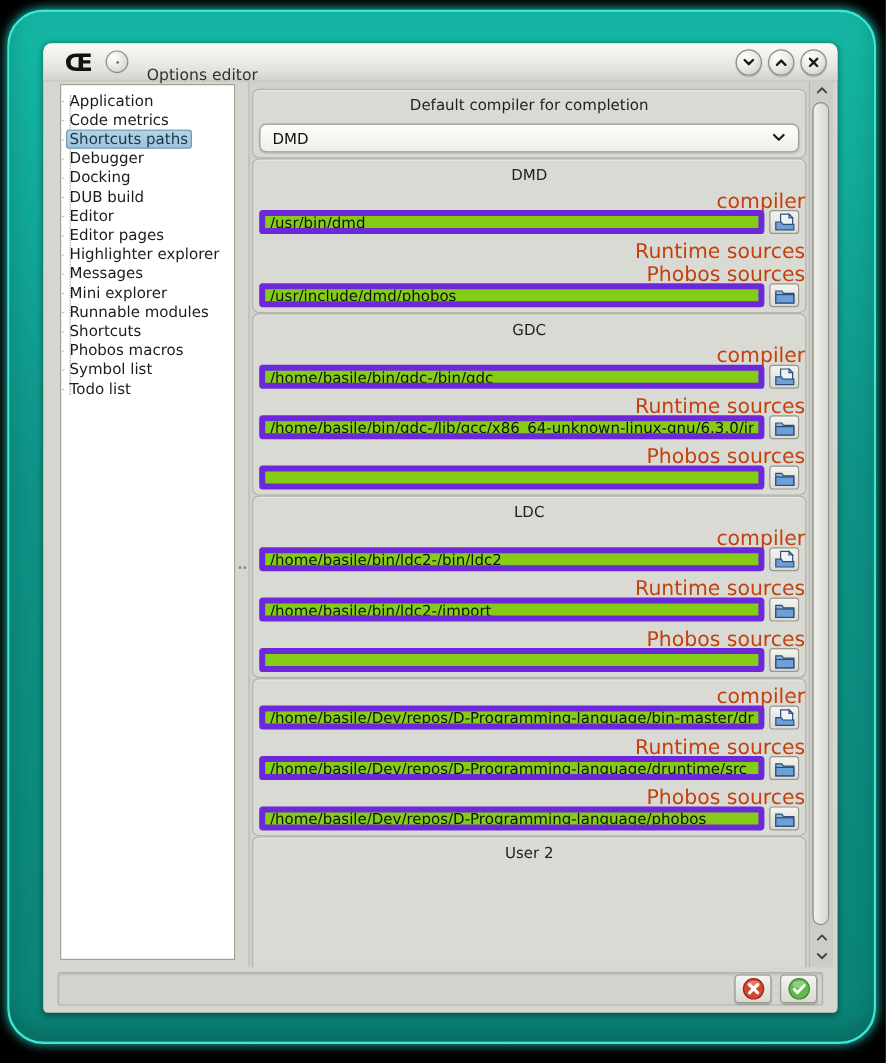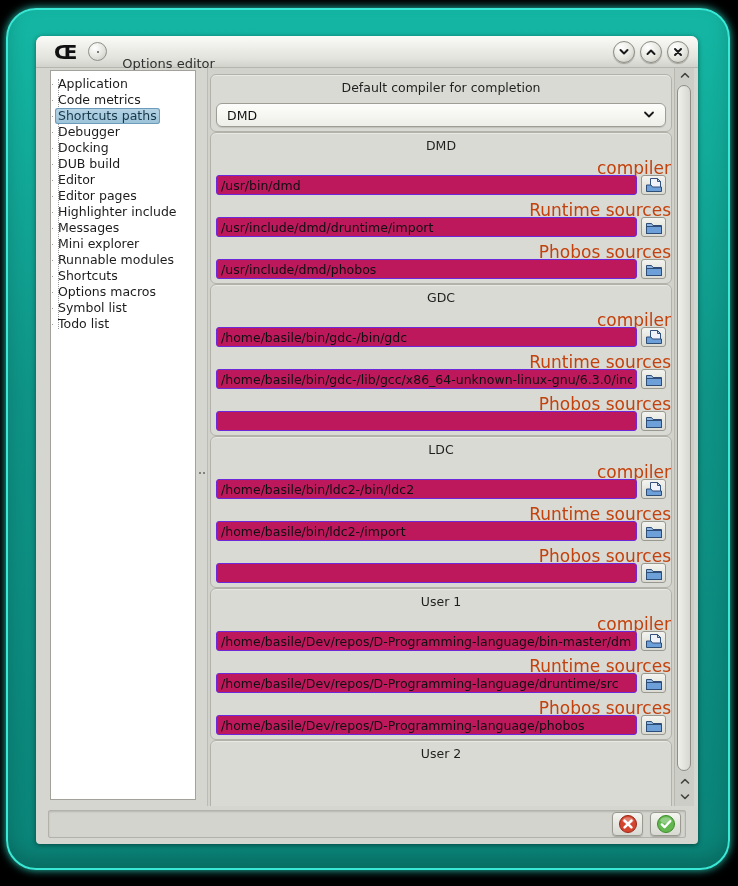--- a/index.html
+++ b/index.html
@@ -57,22 +57,22 @@
   
   .main { position:absolute; left:171px; top:32px; width:487px; height:738px;
           background:#d2d2cc; border-left:1px solid #bcbcb4; }
   .groups { position:absolute; left:0; top:0; right:20px; bottom:0;
             overflow:hidden; padding:6px 2px 0 2px; }
   .grp { border:1px solid #b2b2aa; border-radius:6px; background:#dadad5;
          box-shadow:inset 0 1px 0 #e9e9e4; padding-bottom:4px; }
   .grp-title { text-align:center; font-size:12.5px; color:#1f1f1f; padding-top:5px; height:20px; }
   .fld-label { text-align:right; font-size:17px; color:#c2410c; margin-top:5px; height:14px; }
   .fld-row { display:flex; margin:3px 5px 0 5px; gap:4px; height:20px; align-items:center; }
-  input.path { flex:1; height:20px; border:1px solid #6d28d9; border-radius:3px;
-               background:#be185d; font:12.5px "DejaVu Sans","Liberation Sans",sans-serif;
+  input.path { flex:1; height:20px; border:5px solid #6d28d9; border-radius:3px;
+               background:#84cc16; font:12.5px "DejaVu Sans","Liberation Sans",sans-serif;
                padding:0 4px; color:#101010; }
   .browse-btn { width:25px; height:20px; border:1px solid #98988e; border-radius:3px;
                 background:linear-gradient(180deg,#f3f3ef,#dbdbd5);
                 display:flex; align-items:center; justify-content:center; cursor:default; }
   .combo { margin:8px 5px 0 5px; height:24px; border:1px solid #9e9e96; border-radius:6px;
            background:linear-gradient(180deg,#fdfdfb,#efefe9);
            display:flex; align-items:center; font-size:12.5px; color:#101010;
            padding:0 10px; cursor:default; box-shadow:0 1px 1px rgba(0,0,0,.12); }
   .combo .chev { margin-left:auto; display:flex; }
 
@@ -130,26 +130,26 @@
     <div class="tree">
       <div class="tree-vline"></div>
       <div class="tree-item"><span>Application</span></div>
       <div class="tree-item"><span>Code metrics</span></div>
       <div class="tree-item selected"><span>Shortcuts paths</span></div>
       <div class="tree-item"><span>Debugger</span></div>
       <div class="tree-item"><span>Docking</span></div>
       <div class="tree-item"><span>DUB build</span></div>
       <div class="tree-item"><span>Editor</span></div>
       <div class="tree-item"><span>Editor pages</span></div>
-      <div class="tree-item"><span>Highlighter include</span></div>
+      <div class="tree-item"><span>Highlighter explorer</span></div>
       <div class="tree-item"><span>Messages</span></div>
       <div class="tree-item"><span>Mini explorer</span></div>
       <div class="tree-item"><span>Runnable modules</span></div>
       <div class="tree-item"><span>Shortcuts</span></div>
-      <div class="tree-item"><span>Options macros</span></div>
+      <div class="tree-item"><span>Phobos macros</span></div>
       <div class="tree-item"><span>Symbol list</span></div>
       <div class="tree-item"><span>Todo list</span></div>
     </div>
   </div>
 
   <div class="splitter">
     <div class="splitter-dots"></div>
   </div>
 
   <div class="main">
@@ -174,29 +174,20 @@
           <input class="path" value="/usr/bin/dmd" style="">
           <button class="browse-btn">
             <svg width="18" height="16" viewBox="0 0 18 16">
                 <path d="M5.5 1.5 h7 l3 3 v7 h-10 z" fill="#eff3f9" stroke="#32527c"></path>
                 <path d="M12.5 1.5 v3 h3 z" fill="#c2d3ea" stroke="#32527c"></path>
                 <path d="M1.5 14.5 v-6.5 h4.5 l1.5 2 h9 v4.5 z" fill="#6d9fd8" stroke="#2e4d77"></path>
               </svg>
           </button>
         </div>
         <div class="fld-label">Runtime sources</div>
-        <div class="fld-row">
-          <input class="path" value="/usr/include/dmd/druntime/import" style="">
-          <button class="browse-btn">
-            <svg width="18" height="15" viewBox="0 0 18 15">
-                <path d="M1.5 3.5 h5 l1.5 2 h8.5 v8 h-15 z" fill="#8fb6e0" stroke="#2e4d77"></path>
-                <rect x="1.5" y="6.5" width="15" height="7" fill="#6d9fd8" stroke="#2e4d77"></rect>
-              </svg>
-          </button>
-        </div>
         <div class="fld-label">Phobos sources</div>
         <div class="fld-row">
           <input class="path" value="/usr/include/dmd/phobos" style="">
           <button class="browse-btn">
             <svg width="18" height="15" viewBox="0 0 18 15">
                 <path d="M1.5 3.5 h5 l1.5 2 h8.5 v8 h-15 z" fill="#8fb6e0" stroke="#2e4d77"></path>
                 <rect x="1.5" y="6.5" width="15" height="7" fill="#6d9fd8" stroke="#2e4d77"></rect>
               </svg>
           </button>
         </div>
@@ -266,21 +257,20 @@
           <button class="browse-btn">
             <svg width="18" height="15" viewBox="0 0 18 15">
                 <path d="M1.5 3.5 h5 l1.5 2 h8.5 v8 h-15 z" fill="#8fb6e0" stroke="#2e4d77"></path>
                 <rect x="1.5" y="6.5" width="15" height="7" fill="#6d9fd8" stroke="#2e4d77"></rect>
               </svg>
           </button>
         </div>
       </div>
 
       <div class="grp">
-        <div class="grp-title">User 1</div>
         <div class="fld-label">compiler</div>
         <div class="fld-row">
           <input class="path" value="/home/basile/Dev/repos/D-Programming-language/bin-master/dmd" style="">
           <button class="browse-btn">
             <svg width="18" height="16" viewBox="0 0 18 16">
                 <path d="M5.5 1.5 h7 l3 3 v7 h-10 z" fill="#eff3f9" stroke="#32527c"></path>
                 <path d="M12.5 1.5 v3 h3 z" fill="#c2d3ea" stroke="#32527c"></path>
                 <path d="M1.5 14.5 v-6.5 h4.5 l1.5 2 h9 v4.5 z" fill="#6d9fd8" stroke="#2e4d77"></path>
               </svg>
           </button>

